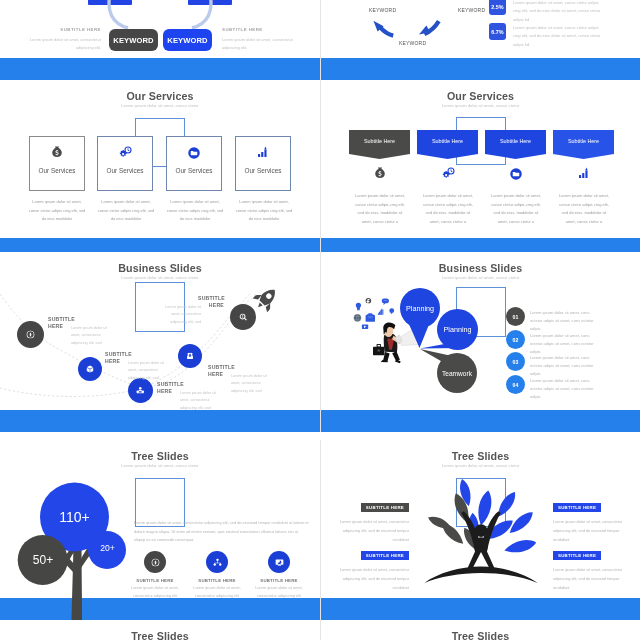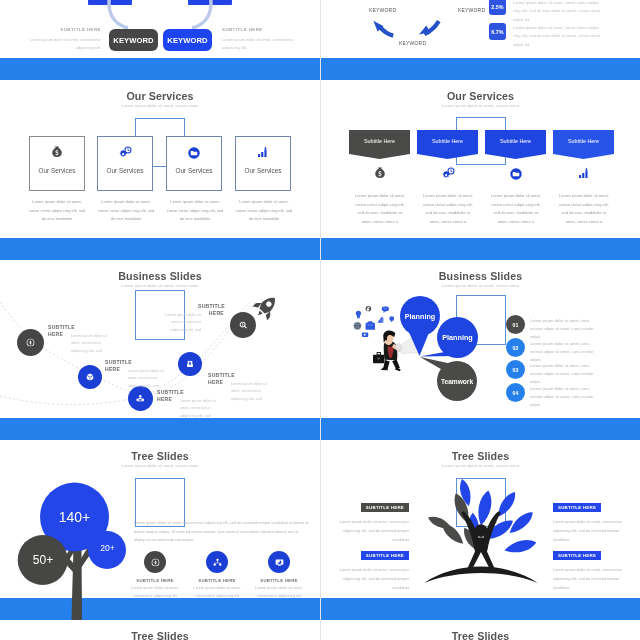--- a/index.html
+++ b/index.html
@@ -10,21 +10,21 @@
          box-sizing:border-box;overflow:hidden;left:0;}
   .slide.right{left:320px;border-left:1px solid #e4e4e4;}
   .bluebar{position:absolute;left:0;right:0;bottom:0;height:22px;background:#2680eb;}
   .stitle{position:absolute;left:0;right:0;top:10px;text-align:center;
           font-size:10.7px;font-weight:bold;color:#555;letter-spacing:0.1px;}
   .ssub{position:absolute;left:0;right:0;top:23px;text-align:center;
         font-size:4.3px;color:#c2c2c2;}
   .obox{position:absolute;border:1px solid #5b8fd6;box-sizing:border-box;}
 
   
-  .r0{top:-100px;} .r1{top:80px;} .r2{top:260px;} .r3{top:440px;} .r4{top:620px;}
+  .r0{top:-100px;} .r1{top:80px;} .r2{top:252px;} .r3{top:440px;} .r4{top:620px;}
 
   
   .arcs{position:absolute;left:0;top:0px;}
   .kw{position:absolute;top:129px;height:22px;width:49px;border-radius:6px;
       display:flex;align-items:center;justify-content:center;
       font-size:7.6px;font-weight:bold;color:#fff;letter-spacing:.1px;}
   .kwdark{left:109px;background:#464646;}
   .kwblue{left:163px;background:#1e44ef;}
   .kwtxt{position:absolute;top:127px;width:72px;}
   .kwleft{left:29px;text-align:right;}
@@ -75,21 +75,21 @@
   .bh{font-size:5.1px;font-weight:bold;color:#6a6a6a;letter-spacing:.25px;line-height:1.4;width:26px;}
   .bb{font-size:3.75px;line-height:2.05;color:#c4c4c4;margin-top:-5.5px;padding-left:23px;}
   .bitem.rtl{text-align:right;}
   .bitem.rtl .bh{width:26px;margin-left:auto;}
   .bitem.rtl .bb{padding-left:0;padding-right:23px;}
 
   
   .mega{position:absolute;left:28px;top:45px;}
   .tails{position:absolute;left:0;top:0;}
   .bub{position:absolute;border-radius:50%;display:flex;align-items:center;justify-content:center;
-       color:#fff;font-weight:bold;}
+       color:#fff;font-weight:normal;}
   .bub1{left:79px;top:36px;width:40px;height:40px;background:#1f45e0;font-size:7.2px;}
   .bub2{left:116px;top:57px;width:41px;height:41px;background:#1f45e0;font-size:7.2px;}
   .bub3{left:116px;top:101px;width:40px;height:40px;background:#4a4a48;font-size:6.6px;}
   .nrow{position:absolute;left:185px;display:flex;gap:5px;align-items:flex-start;}
   .ncirc{width:19px;height:19px;border-radius:50%;display:flex;align-items:center;justify-content:center;
          color:#fff;font-size:5.2px;font-weight:bold;flex:none;}
   
   .ntxt{width:66px;font-size:4.05px;line-height:2.05;color:#b3b3b3;padding-top:1.5px;}
 
   
@@ -469,21 +469,21 @@
     <g fill="#464644">
       <path d="M68.5 63 C 68 90 67 115 66.5 140 L77 140 C 77 115 76.5 90 76.5 63 Z"></path>
       <path d="M69 84 C 62 76 57 69 53.5 61.5 L49 64.5 C 53 74 59 83 68 92 Z"></path>
       <path d="M76 88 C 82 79 87 72 92 65 L87 61 C 81 70 75 79 71 89 Z"></path>
       <path d="M70.5 70 C 66 76 63 82 61 88 L56 85 C 59 78 63 71 68 65 Z"></path>
     </g>
     <circle cx="69.5" cy="37" r="34.5" fill="#2346e8"></circle>
     <circle cx="102" cy="70" r="19" fill="#2346e8"></circle>
     <circle cx="37.7" cy="80" r="25" fill="#464644"></circle>
   </svg>
-  <div class="tnum tn1">140+</div>
+  <div class="tnum tn1">110+</div>
   <div class="tnum tn2">50+</div>
   <div class="tnum tn3">20+</div>
   <div class="obox" style="left:135px;top:38px;width:50px;height:49px;"></div>
   <div class="tbody">Lorem ipsum dolor sit amet, consectetur adipiscing elit, sed do eiusmod tempor incididunt ut labore et dolore magna aliqua. Ut enim ad minim veniam, quis nostrud exercitation ullamco laboris nisi ut aliquip ex ea commodo consequat.</div>
   <div class="feat" style="left:127px">
     <div class="fcirc dark">
       <svg viewBox="0 0 24 24" width="11" height="11">
             <g fill="#fff">
               <path d="M12 3.6a8.4 8.4 0 100 16.8 8.4 8.4 0 000-16.8zm0 1.5a6.9 6.9 0 110 13.8 6.9 6.9 0 010-13.8z"></path>
               <path d="M12 7.6l2.6 4.2H9.4z"></path>

